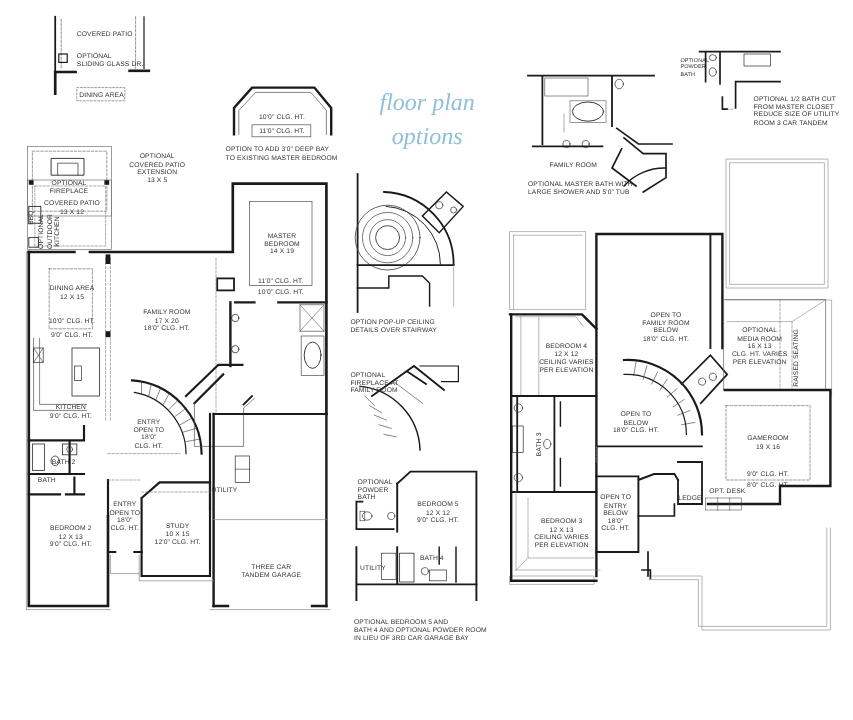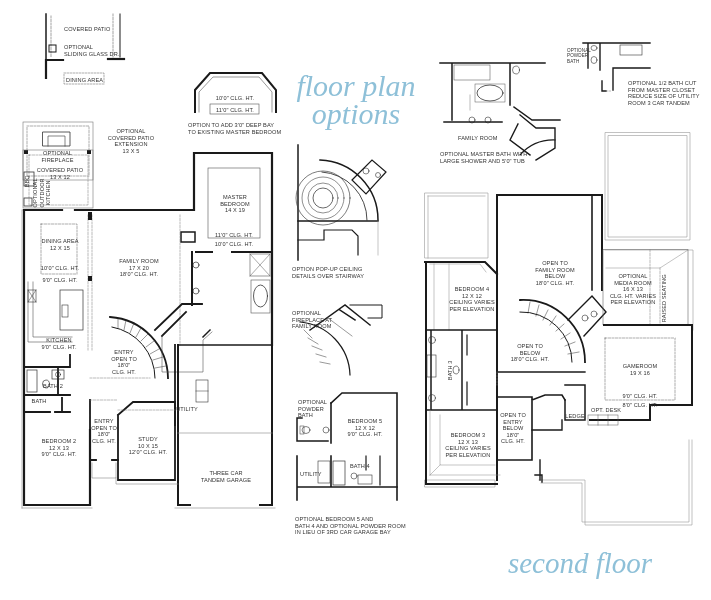--- a/index.html
+++ b/index.html
@@ -3,21 +3,21 @@
 <meta charset="utf-8">
 <style>
   html, body { margin: 0; padding: 0; background: #ffffff; }
   body { width: 711px; height: 600px; position: relative; overflow: hidden; font-family: "Liberation Sans", sans-serif; }
   .canvas { position: absolute; left: 0; top: 0; width: 711px; height: 600px; }
   svg.plan { position: absolute; left: 0; top: 0; }
   .lbl { position: absolute; font-family: "Liberation Sans", sans-serif; font-size: 5.6px; line-height: 6.6px; color: #333; text-align: center; white-space: pre-line; letter-spacing: 0.1px; }
   .lbl.left { text-align: left; }
   .lbl.vert { transform: rotate(-90deg); transform-origin: center; }
   .title { position: absolute; font-family: "Liberation Serif", serif; font-style: italic; color: #8ec0d8; white-space: pre-line; text-align: center; }
-  .title.big { font-size: 30px; line-height: 28px; }
+  .title.big { font-size: 20px; line-height: 28px; }
   .title.floor { font-size: 29px; line-height: 30px; }
 </style>
 </head>
 <body>
 
 <div class="canvas">
 
 <svg class="plan" width="711" height="600" viewBox="0 0 711 600" fill="none" stroke-linecap="square">
 
   <g>
@@ -261,21 +261,20 @@
     <line x1="608" y1="415" x2="608" y2="425" stroke="#555" stroke-width="0.5"></line>
 
     <path d="M497 397 H532 V460 H497 M532 400 L545 395 H562 L565 400" stroke="#1a1a1a" stroke-width="1.6"></path>
     <path d="M540 460 V480 M532 430 H562 V420" stroke="#1a1a1a" stroke-width="1.4"></path>
     <path d="M535 475 H542 V482" stroke="#1a1a1a" stroke-width="1.4"></path>
   </g>
 </svg>
 
 <div class="title big" style="left:296px; top:72px; width:120px;">floor plan
 options</div>
-<div class="title floor" style="left:500px; top:548px; width:160px;">second floor</div>
 
 <div class="lbl left" style="left:64px; top:26px;">COVERED PATIO</div>
 <div class="lbl left" style="left:64px; top:44px;">OPTIONAL
 SLIDING GLASS DR.</div>
 <div class="lbl left" style="left:66px; top:77px;">DINING AREA</div>
 
 <div class="lbl" style="left:205px; top:95px; width:60px;">10'0" CLG. HT.</div>
 <div class="lbl" style="left:205px; top:107px; width:60px;">11'0" CLG. HT.</div>
 <div class="lbl left" style="left:188px; top:122px;">OPTION TO ADD  3'0"  DEEP BAY
 TO EXISTING MASTER BEDROOM</div>

